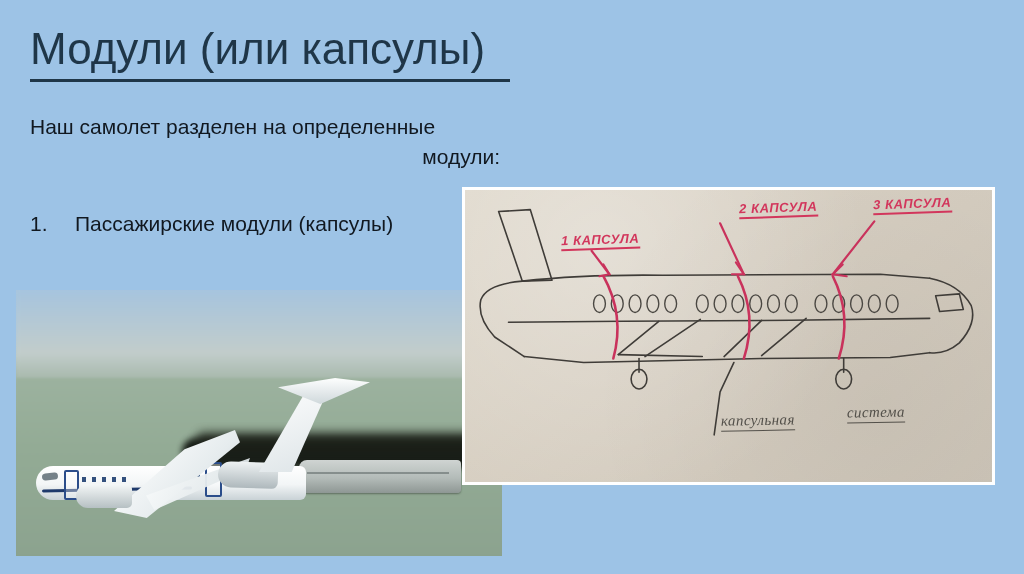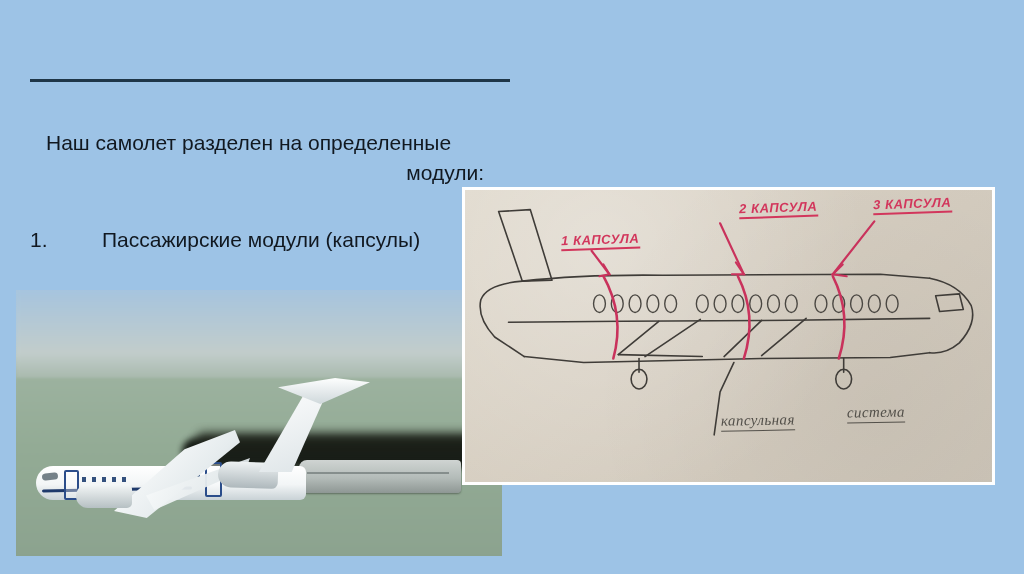--- a/index.html
+++ b/index.html
@@ -48,21 +48,21 @@
   .body-block {
     position: absolute;
     left: 30px;
     top: 112px;
     width: 470px;
     color: #111820;
     font-size: 21px;
     line-height: 1.42;
   }
   .para-lead {
-    margin: 16px;
+    margin: 0;
     text-indent: 0;
   }
   .para-lead .cont {
     display: block;
     padding-left: 45px;
     text-align: right;
   }
   .list-block {
     margin-top: 37px;
   }
@@ -73,21 +73,20 @@
     color: #111820;
     line-height: 1.42;
   }
   .list-marker {
     width: 45px;
     flex: 0 0 45px;
   }
   .list-text {
     flex: 1 1 auto;
     white-space: nowrap;
-    margin-left: 27px;
   }
 
   
   .photo {
     position: absolute;
     left: 16px;
     top: 290px;
     width: 486px;
     height: 266px;
     overflow: hidden;
@@ -331,20 +330,21 @@
     white-space: nowrap;
   }
   .sk-pencil.p1 { left: 256px; top: 222px; transform: rotate(-1deg); }
   .sk-pencil.p2 { left: 382px; top: 214px; transform: rotate(-1deg); }
 </style>
 </head>
 <body>
 
 <div class="slide">
 
+  <div class="slide-title">Модули (или капсулы)</div>
   <div class="title-underline"></div>
 
   <div class="body-block">
     <p class="para-lead">
       <span>Наш самолет разделен на определенные</span>
       <span class="cont">модули:</span>
     </p>
 
     <div class="list-block">
       <div class="list-item">

